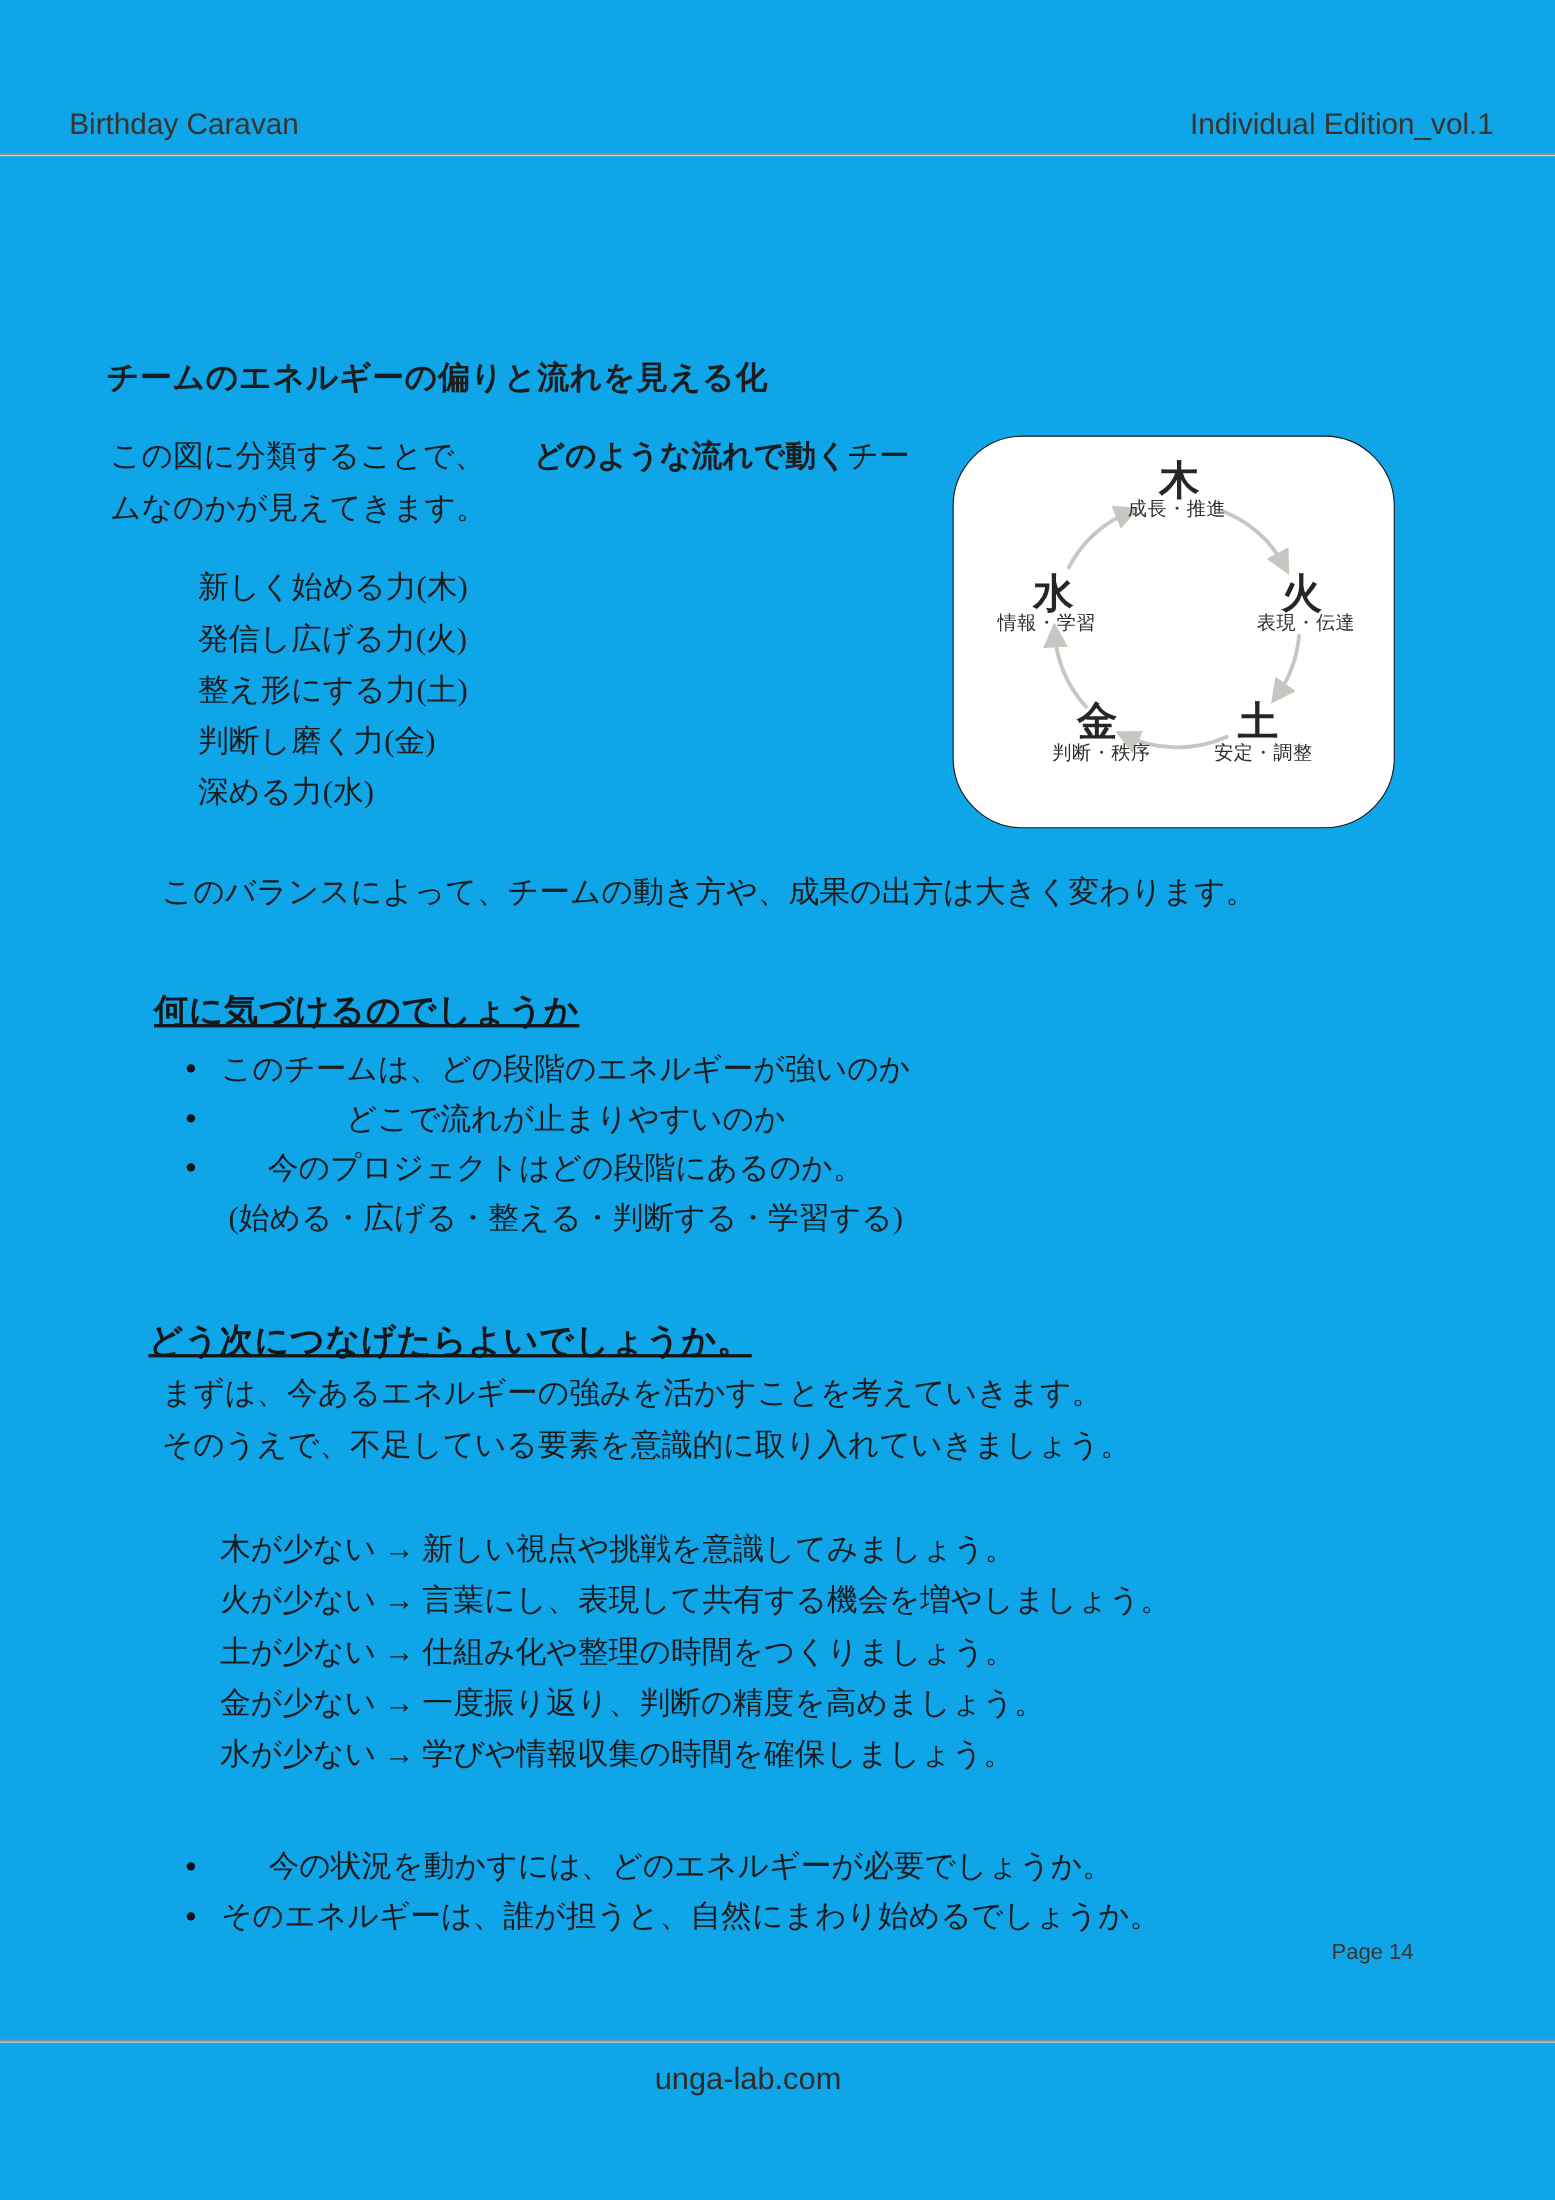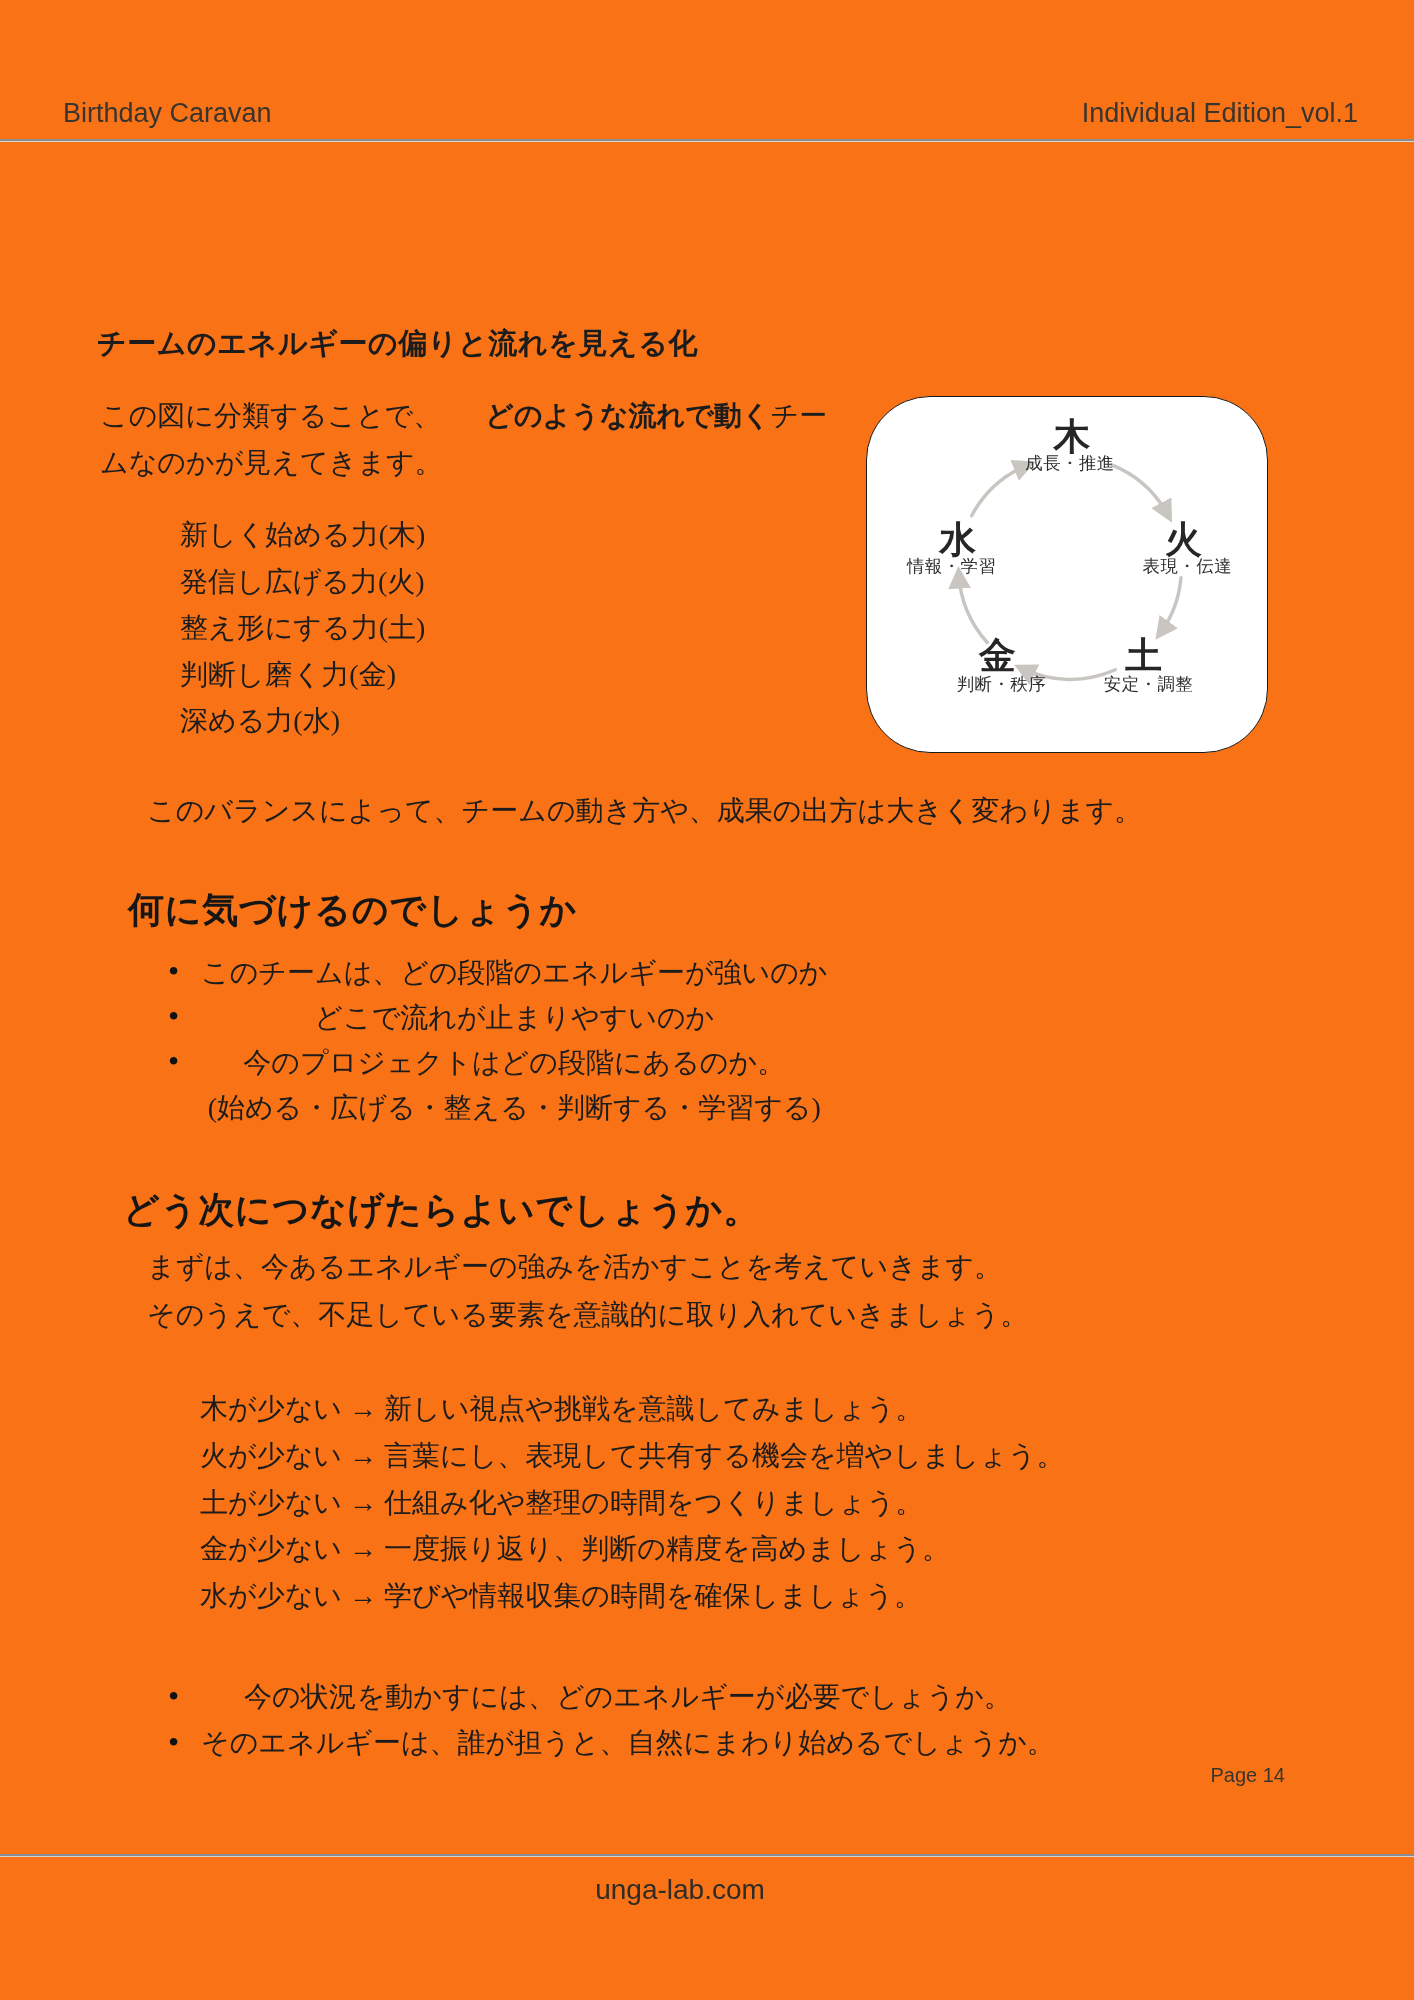--- a/index.html
+++ b/index.html
@@ -1,19 +1,19 @@
 <!DOCTYPE html>
 <html><head>
 <meta charset="utf-8">
 <style>
   html,body{margin:0;padding:0;background:#e8e8e8;}
   .page{
     position:relative;
     width:1414px;height:2000px;
-    background:#f97316;
+    background:#0ea5e9;
     overflow:hidden;
     font-family:"Liberation Serif","DejaVu Serif",serif;
     color:#1c1c1c;
   }
 
   
   .header{
     position:absolute;left:63px;right:56px;top:98px;
     display:flex;justify-content:space-between;
     font-family:"Liberation Sans","DejaVu Sans",sans-serif;
@@ -38,23 +38,23 @@
     position:absolute;left:93px;top:222px;margin:0;
     font-family:"Liberation Sans","DejaVu Sans",sans-serif;
     font-size:47px;font-weight:700;letter-spacing:0.16em;color:#2b2620;
   }
   .subtitle{
     position:absolute;left:97px;top:324px;margin:0;
     font-family:"Liberation Sans","DejaVu Sans",sans-serif;
     font-size:29px;font-weight:600;color:#1c1c1c;letter-spacing:0.02em;
   }
   .h-sec{
-    position:absolute;margin:0;
+    position:absolute;margin:12px;
     font-family:"Liberation Sans","DejaVu Sans",sans-serif;
-    font-size:36px;font-weight:600;color:#161616;letter-spacing:0.02em;
+    font-size:31px;font-weight:600;color:#161616;letter-spacing:0.02em;text-decoration:underline;
   }
   .s1h{left:128px;top:886px;}
   .s2h{left:123px;top:1186px;}
 
   
   .intro{
     position:absolute;left:100px;top:392px;margin:0;
     font-size:28px;line-height:47px;white-space:nowrap;
   }
   .intro strong{font-weight:700;margin-left:44px;}

